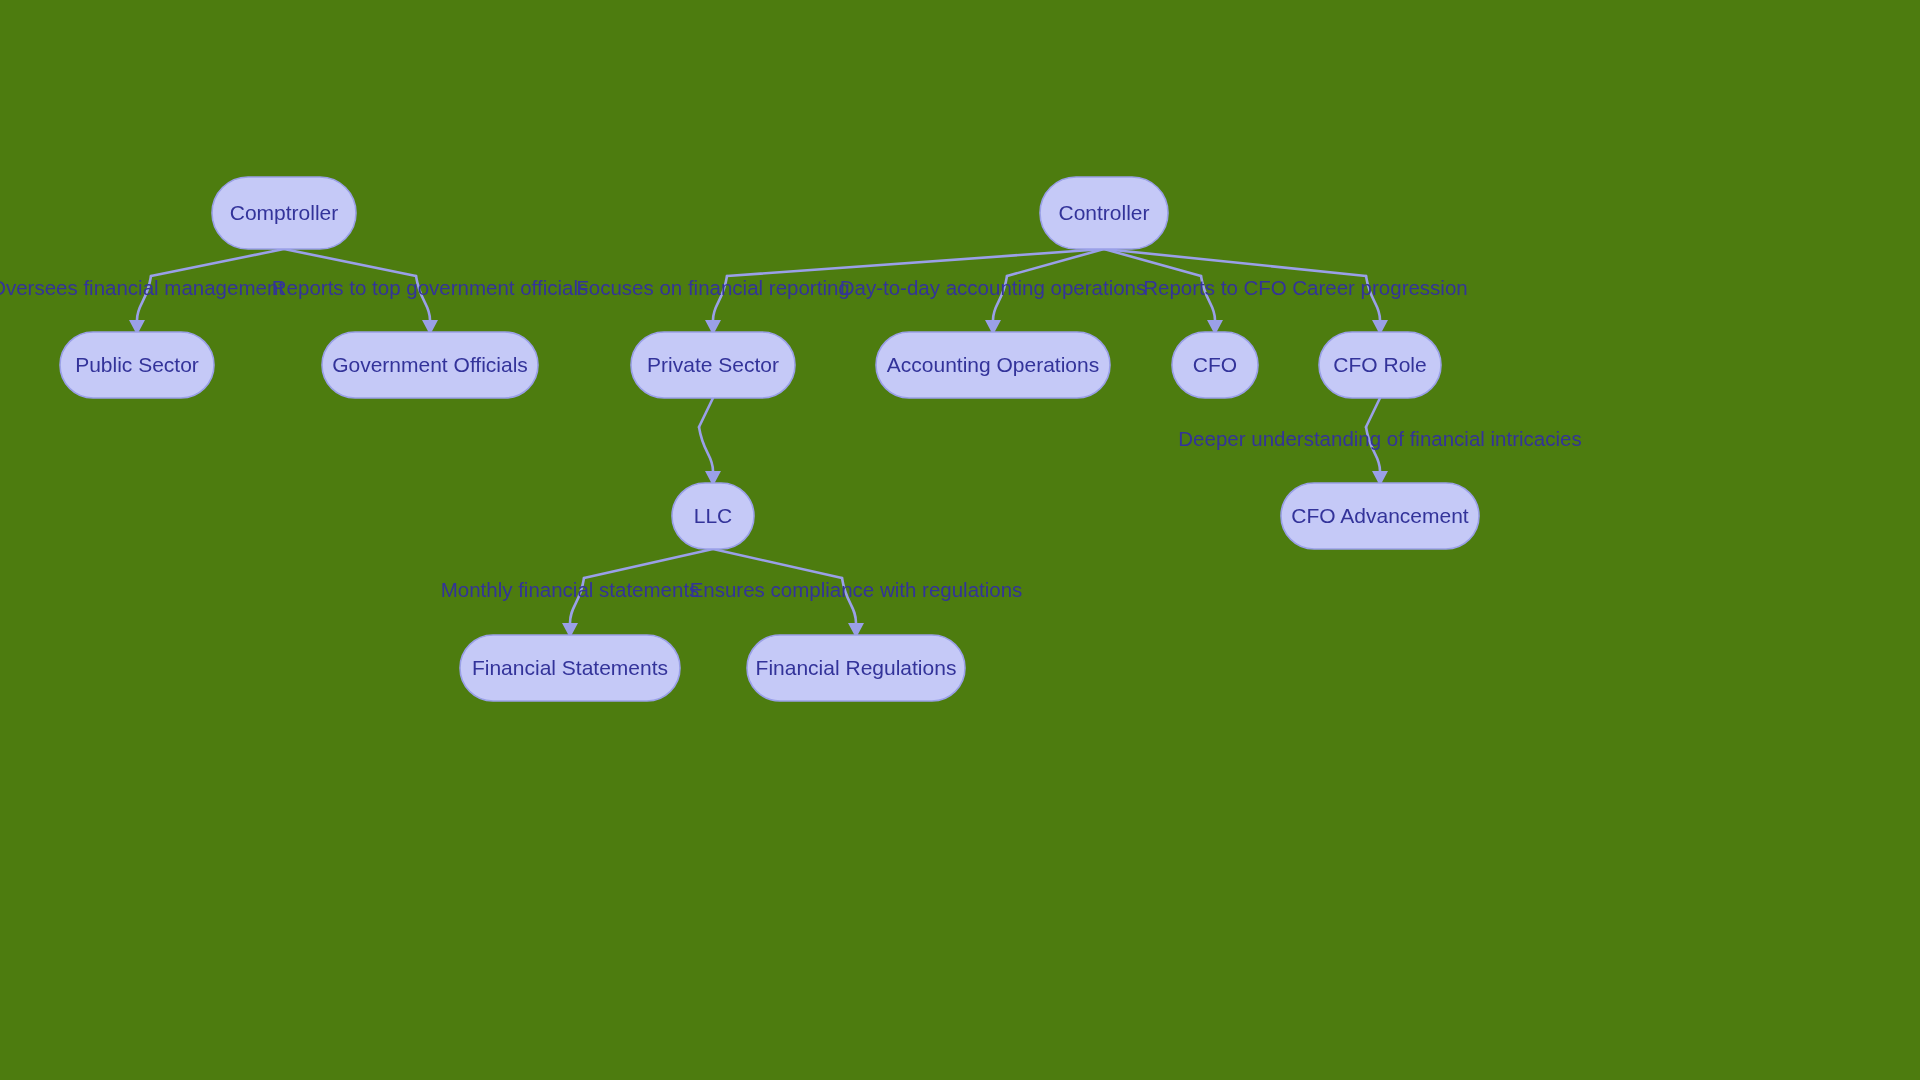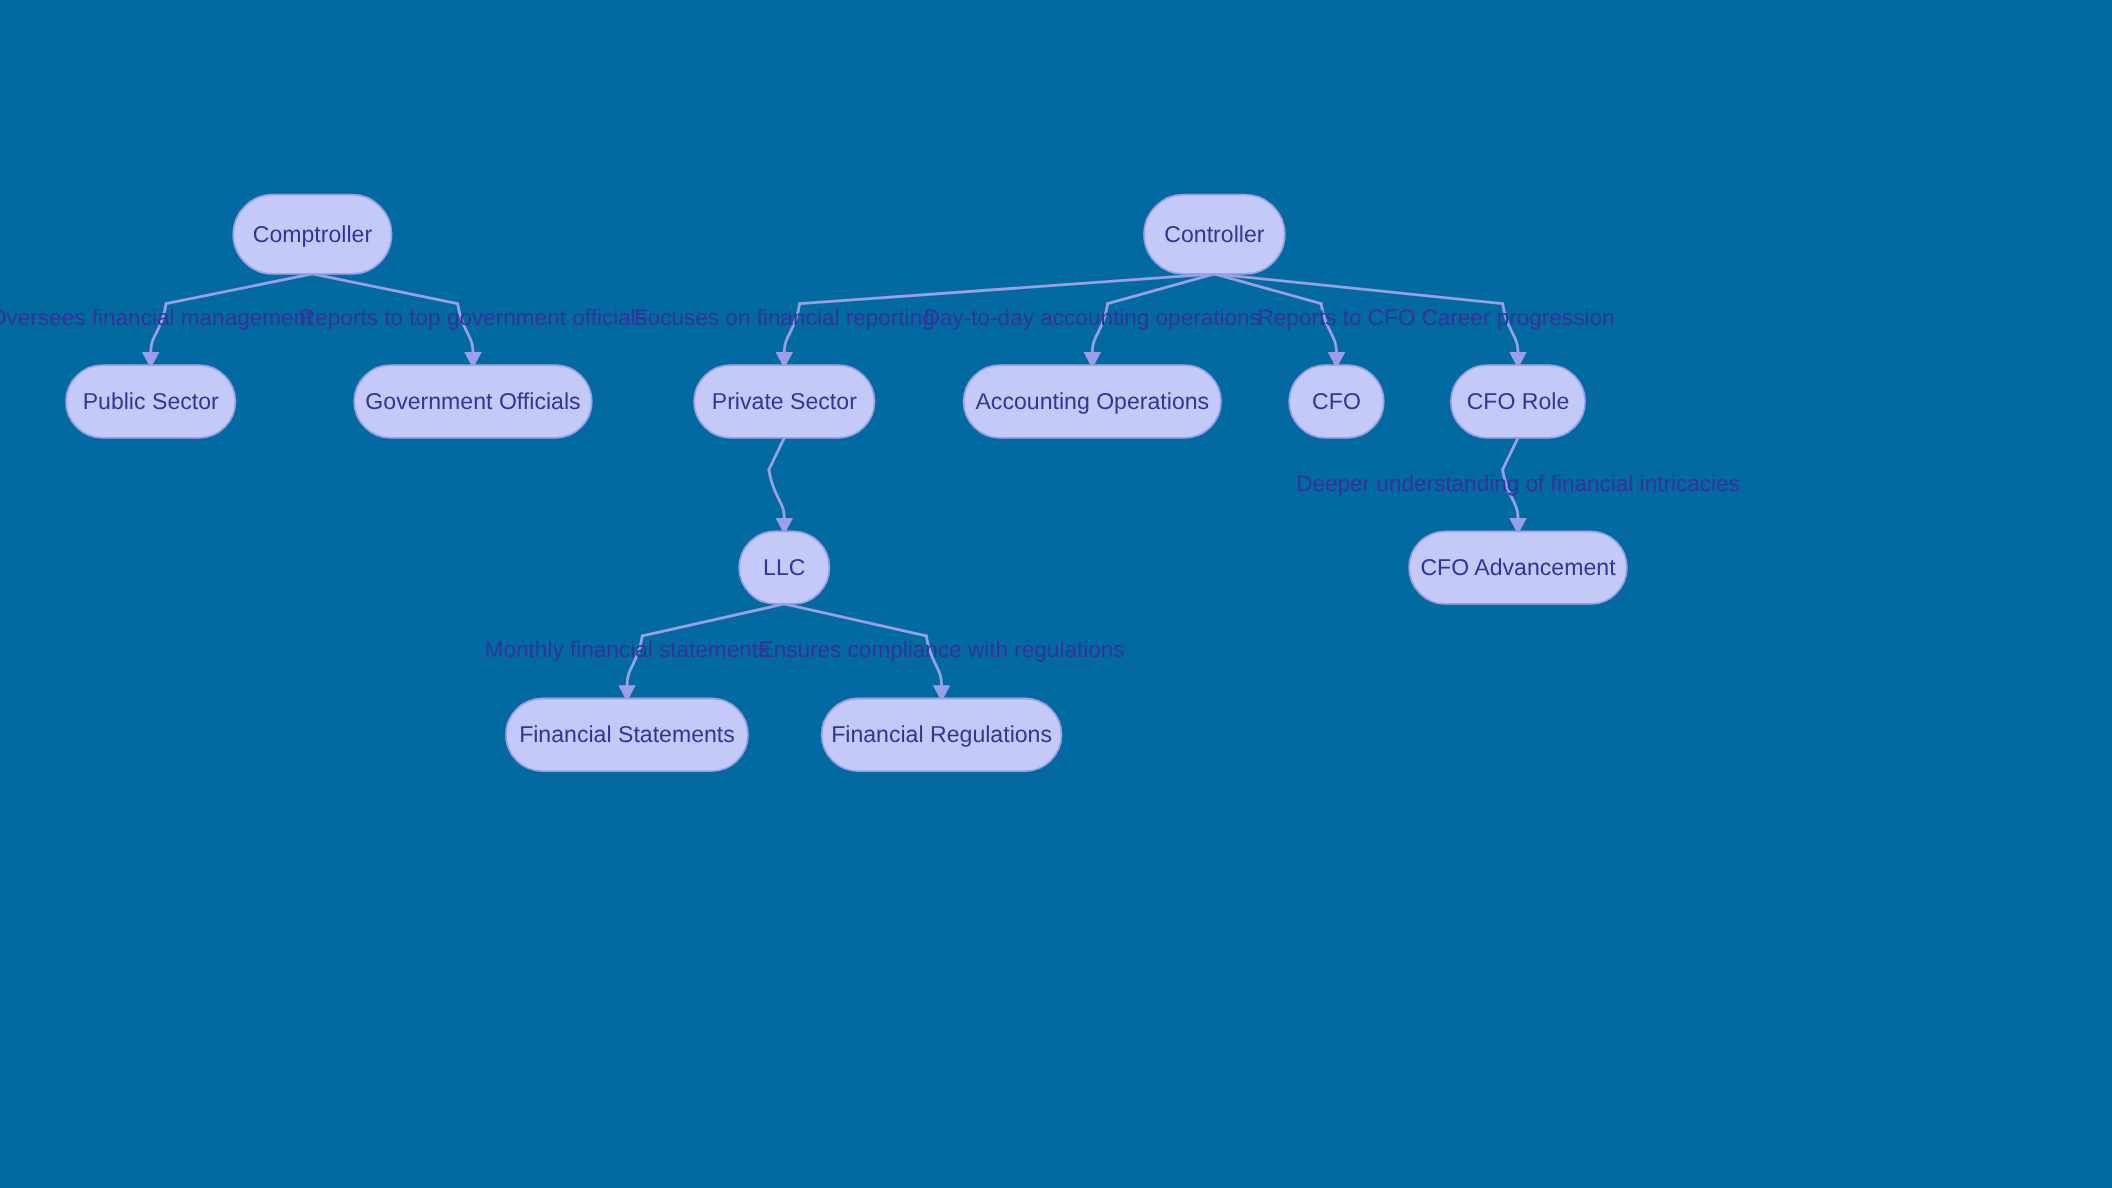--- a/index.html
+++ b/index.html
@@ -11,21 +11,21 @@
   body {
     width: 1920px;
     height: 1080px;
     overflow: hidden;
     font-family: "Liberation Sans", sans-serif;
   }
   #diagram-root {
     position: relative;
     width: 1920px;
     height: 1080px;
-    background: #0369a1;
+    background: #4d7c0f;
   }
   svg#flowchart {
     display: block;
     width: 1920px;
     height: 1080px;
   }
   .node-shape {
     fill: #c5c9f7;
     stroke: #9aa0e8;
     stroke-width: 1.6;

